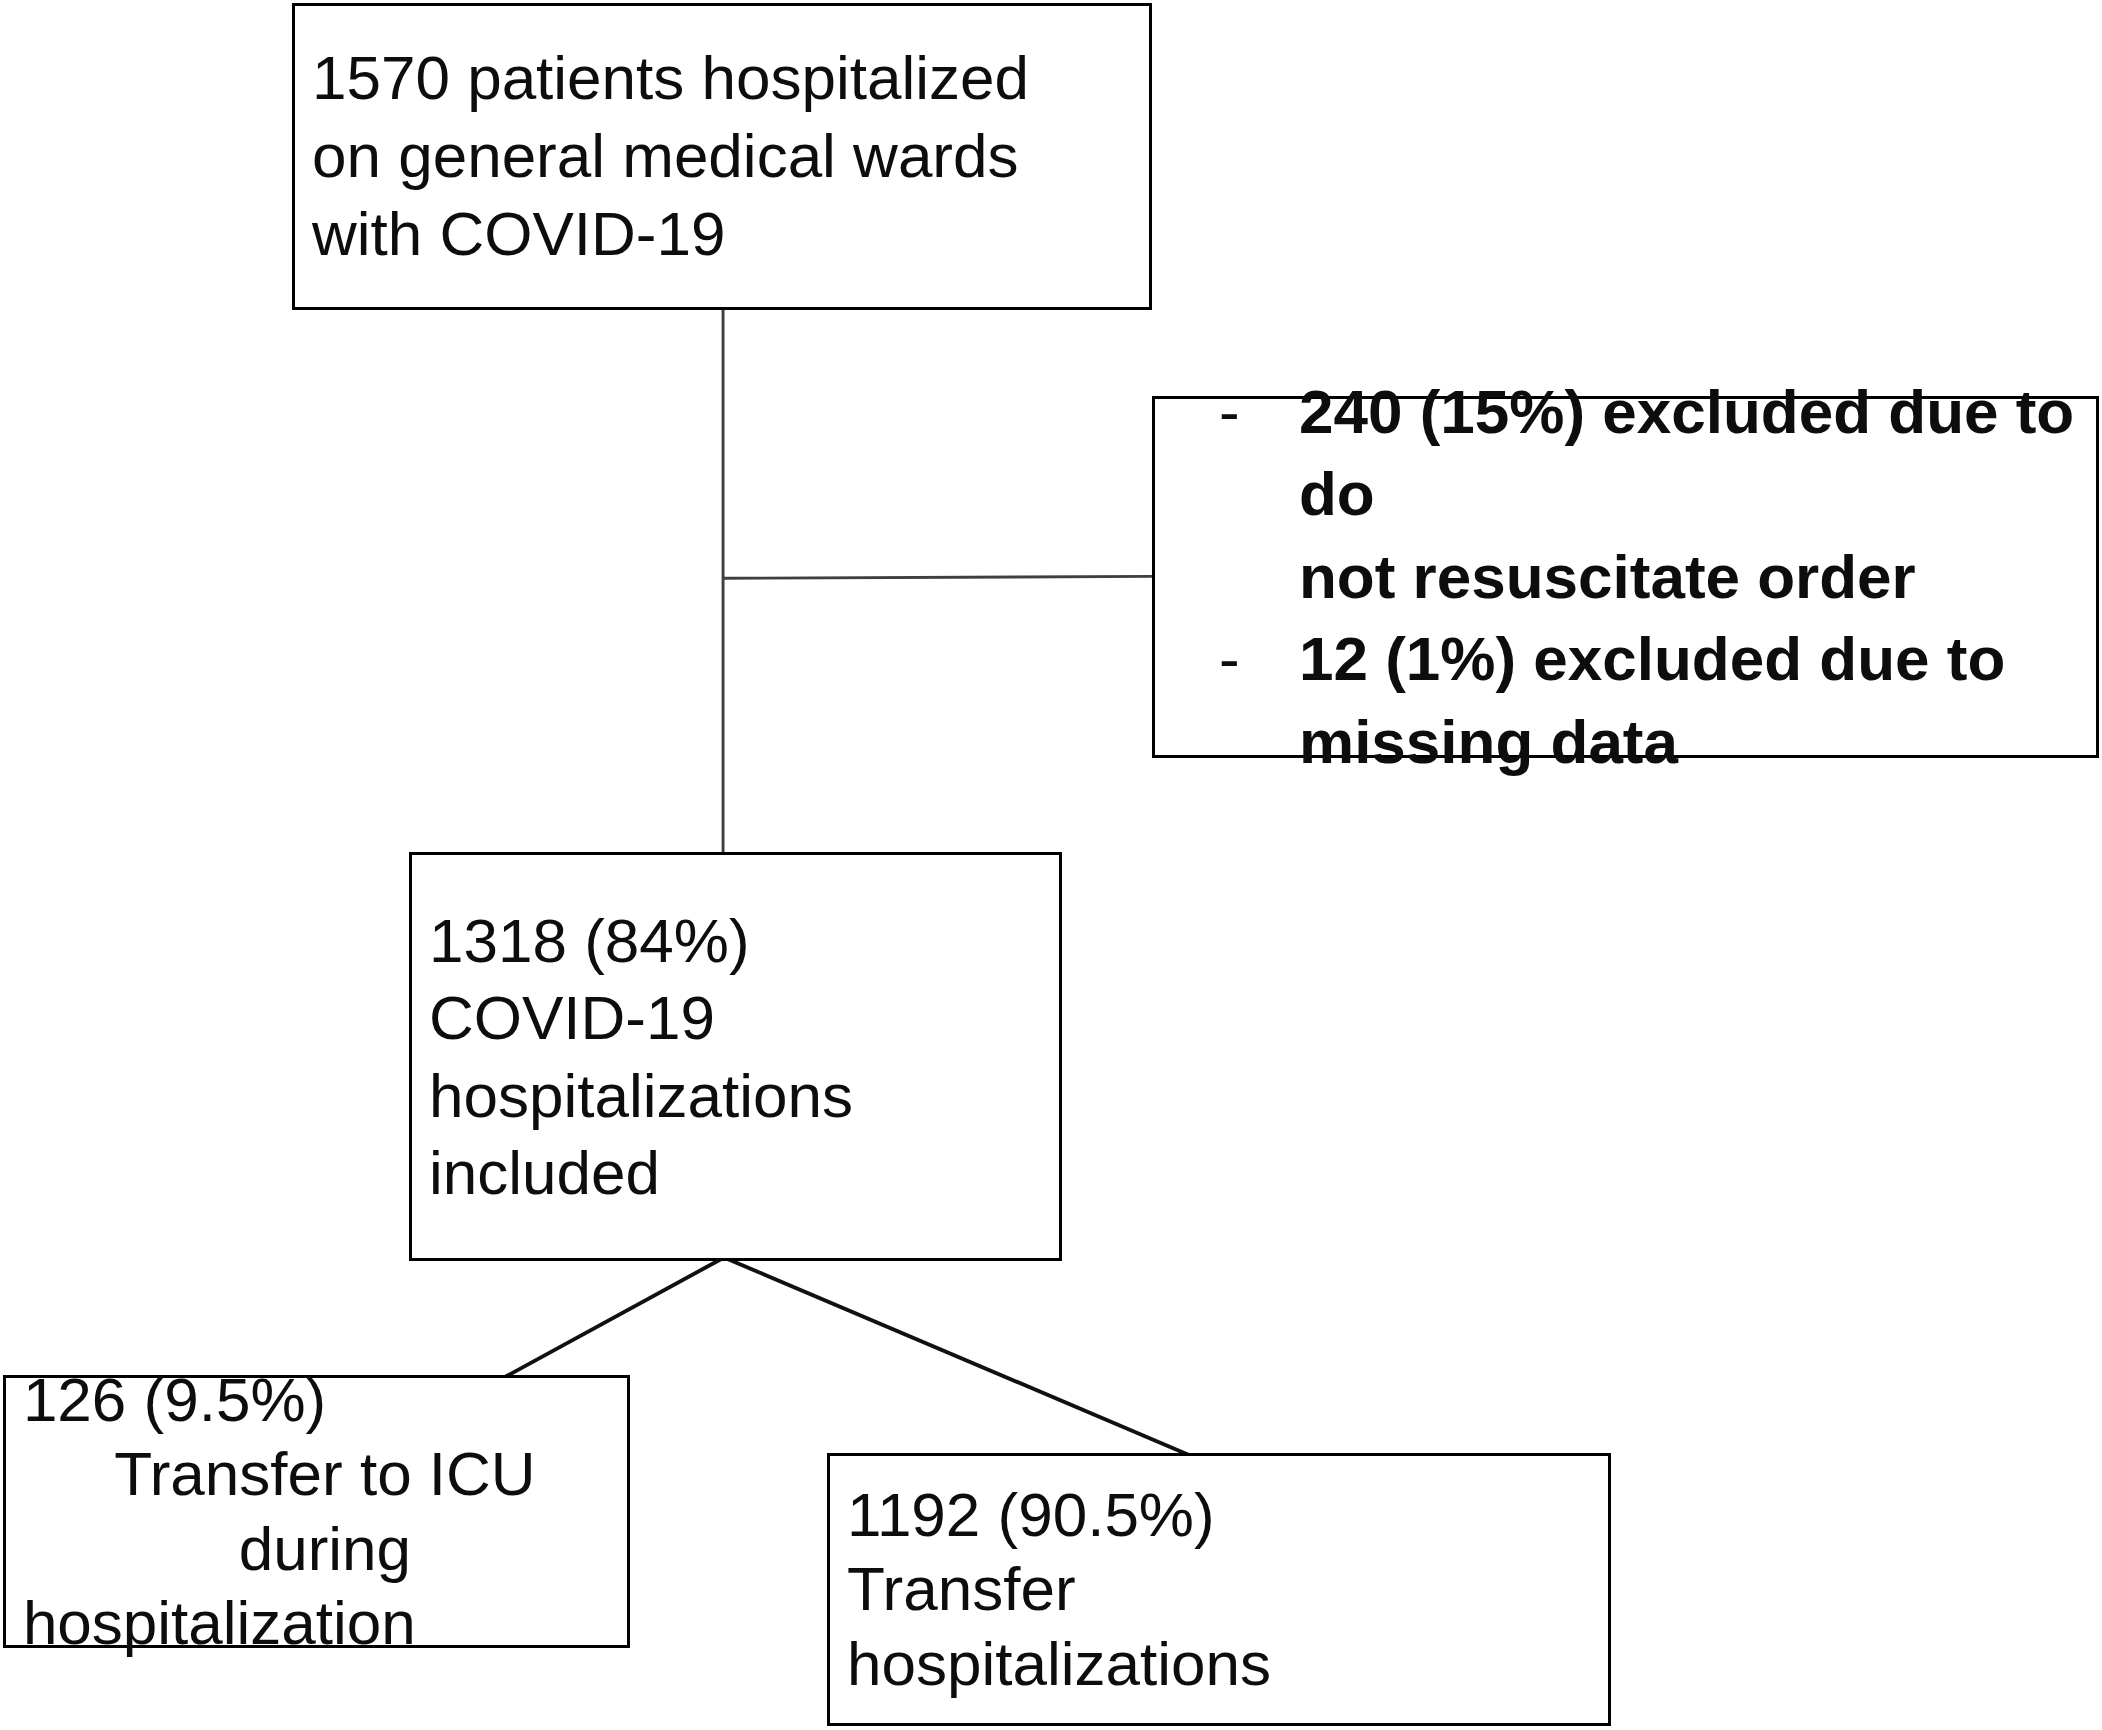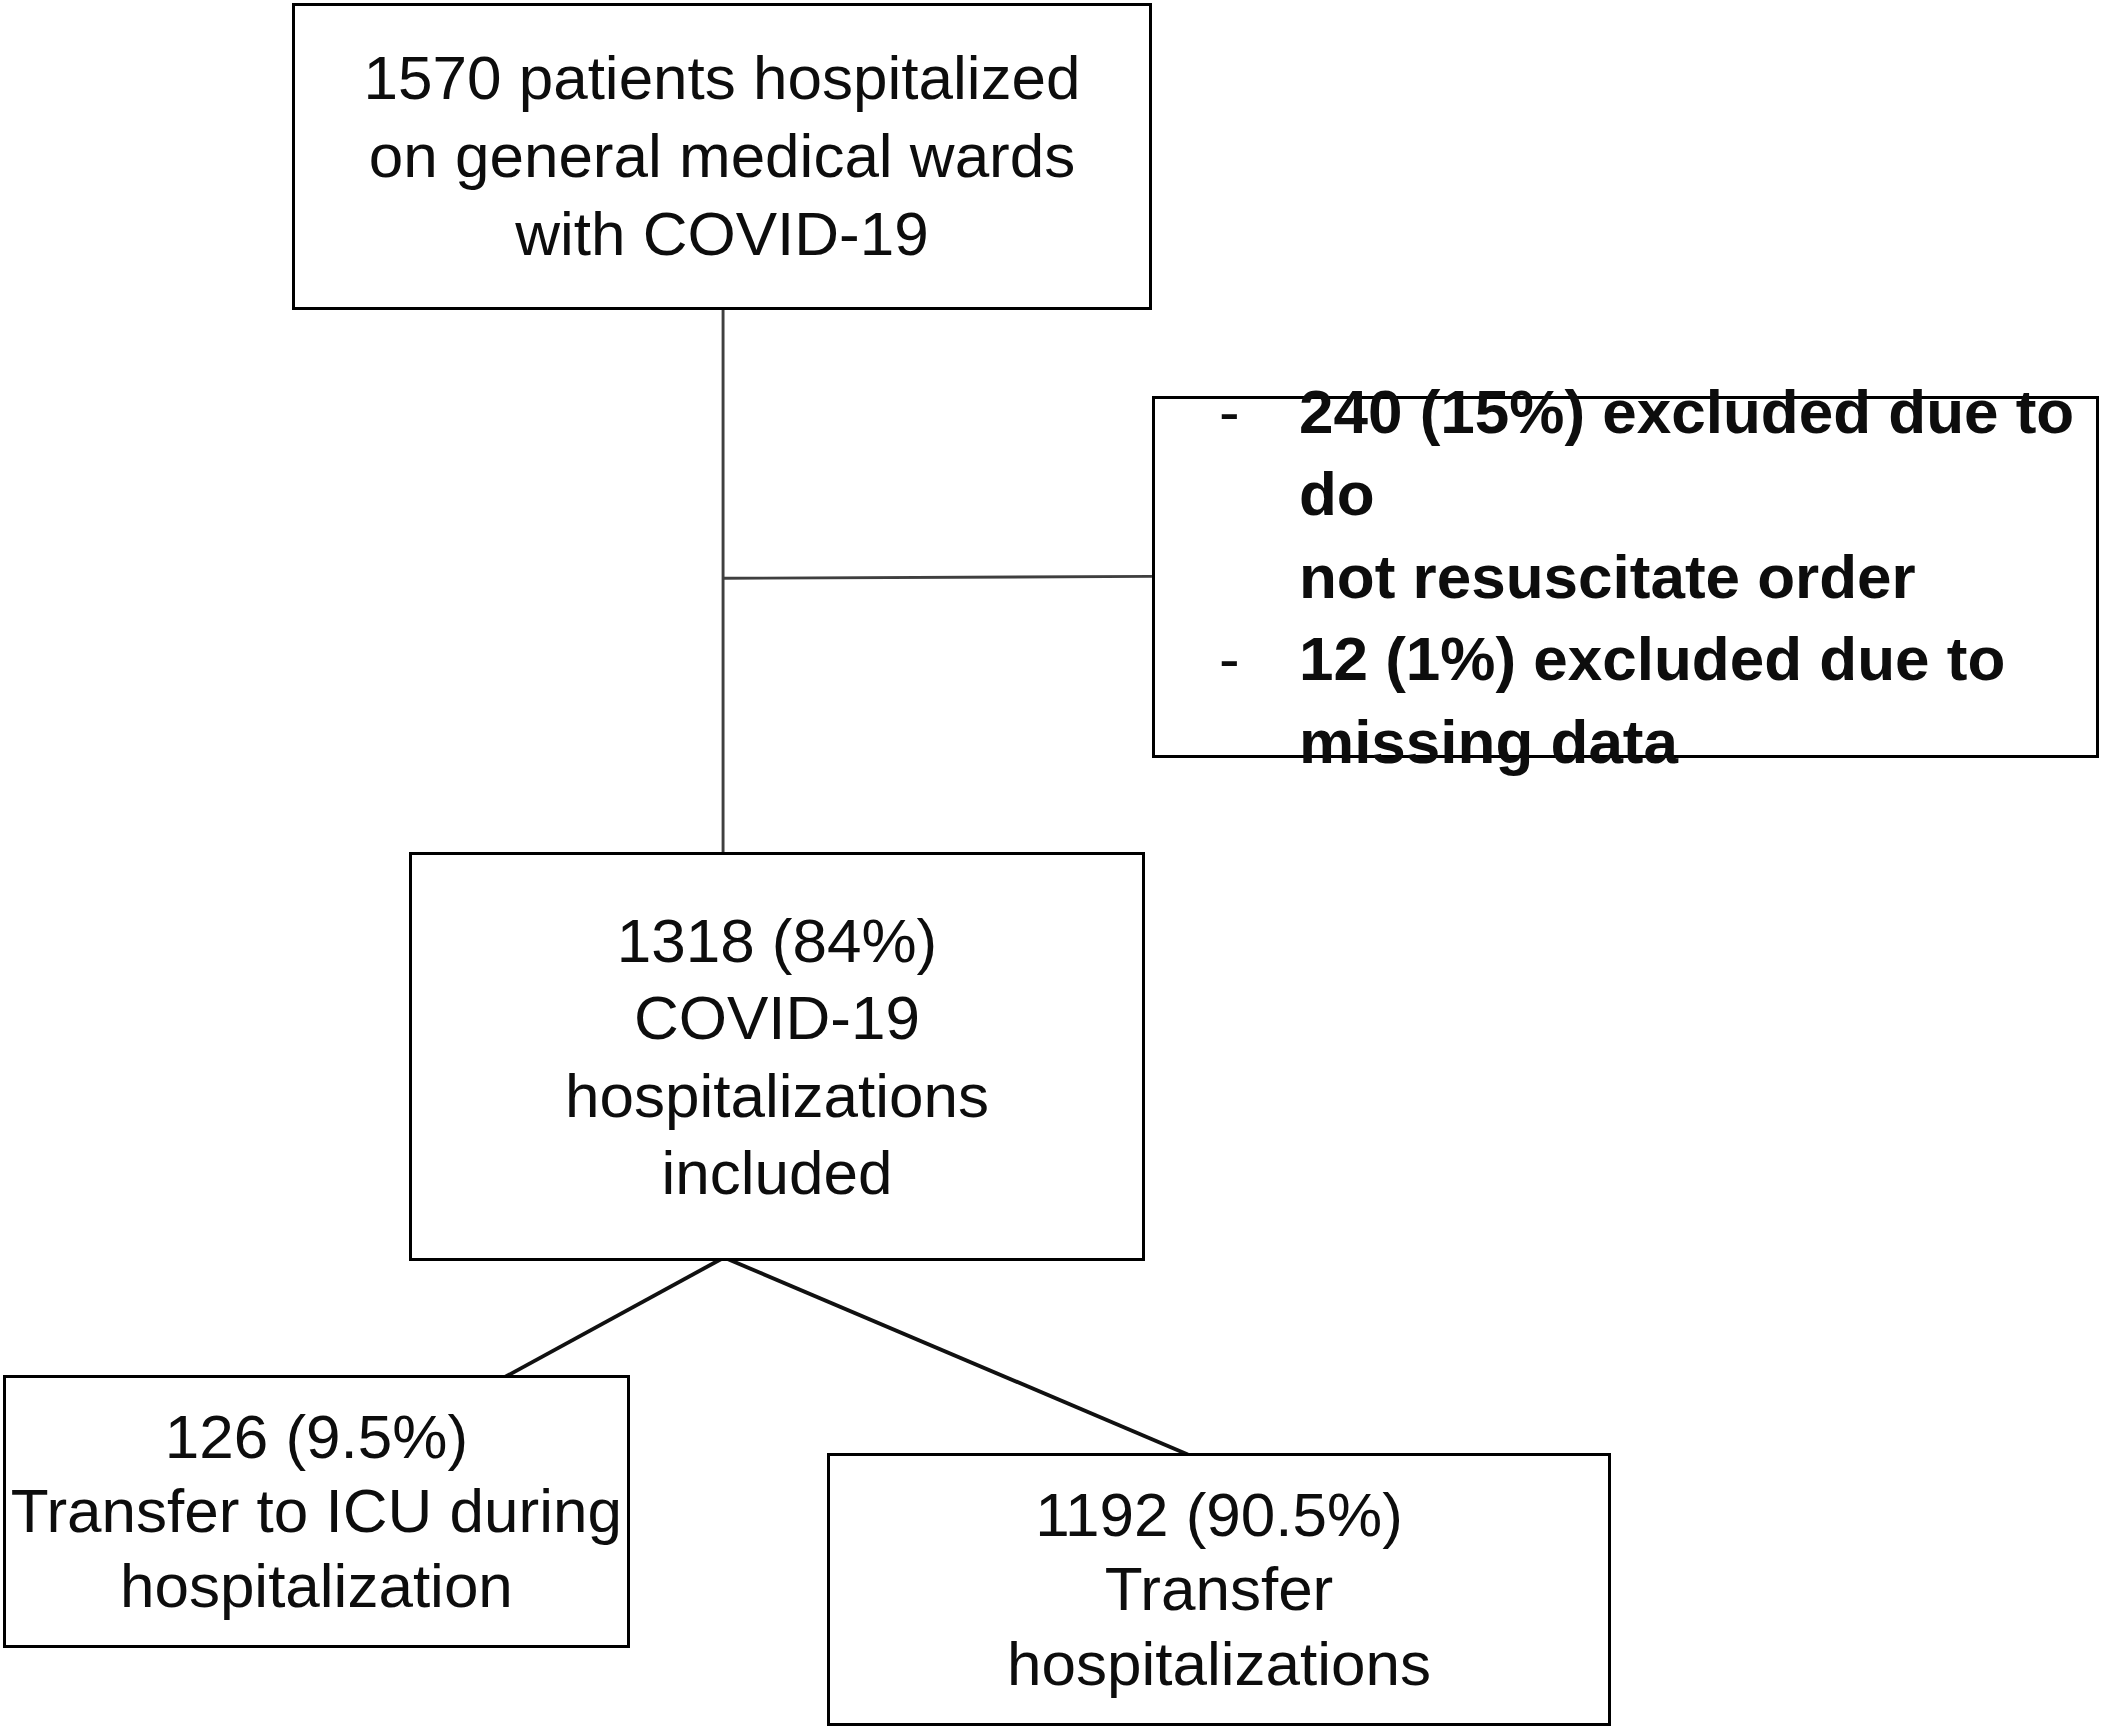--- a/index.html
+++ b/index.html
@@ -32,36 +32,37 @@
     stroke-width: 4;
   }
   .box {
     position: absolute;
     box-sizing: border-box;
     border: 3.9px solid #000000;
     background: #ffffff;
     display: flex;
     flex-direction: column;
     justify-content: center;
-    align-items: center;
+    align-items: flex-start;
     text-align: center;
     font-size: 62px;
     line-height: 1.26;
+    padding-left: 17px;
   }
   .box .line { display: block; }
   .box-top      { left: 292px;  top: 2.9px;    width: 860px; height: 307px; }
   .box-excluded {
     left: 1152px; top: 396px;  width: 947px; height: 362px;
     align-items: stretch;
     text-align: left;
     justify-content: center;
     padding: 0 19.4px 0 64px;
     line-height: 1.33;
   }
-  .box-included { left: 409px;  top: 852px;  width: 736px; height: 409px; line-height: 1.25; }
+  .box-included { left: 409px;  top: 852px;  width: 653px; height: 409px; line-height: 1.25; }
   .box-icu      { left: 2.9px;    top: 1375px; width: 627px; height: 273px; line-height: 1.2; }
   .box-general  { left: 827px;  top: 1453px; width: 784px; height: 273px; line-height: 1.2; }
   .exc-item {
     display: flex;
     align-items: flex-start;
   }
   .exc-bullet {
     width: 80px;
     flex: 0 0 80px;
   }

